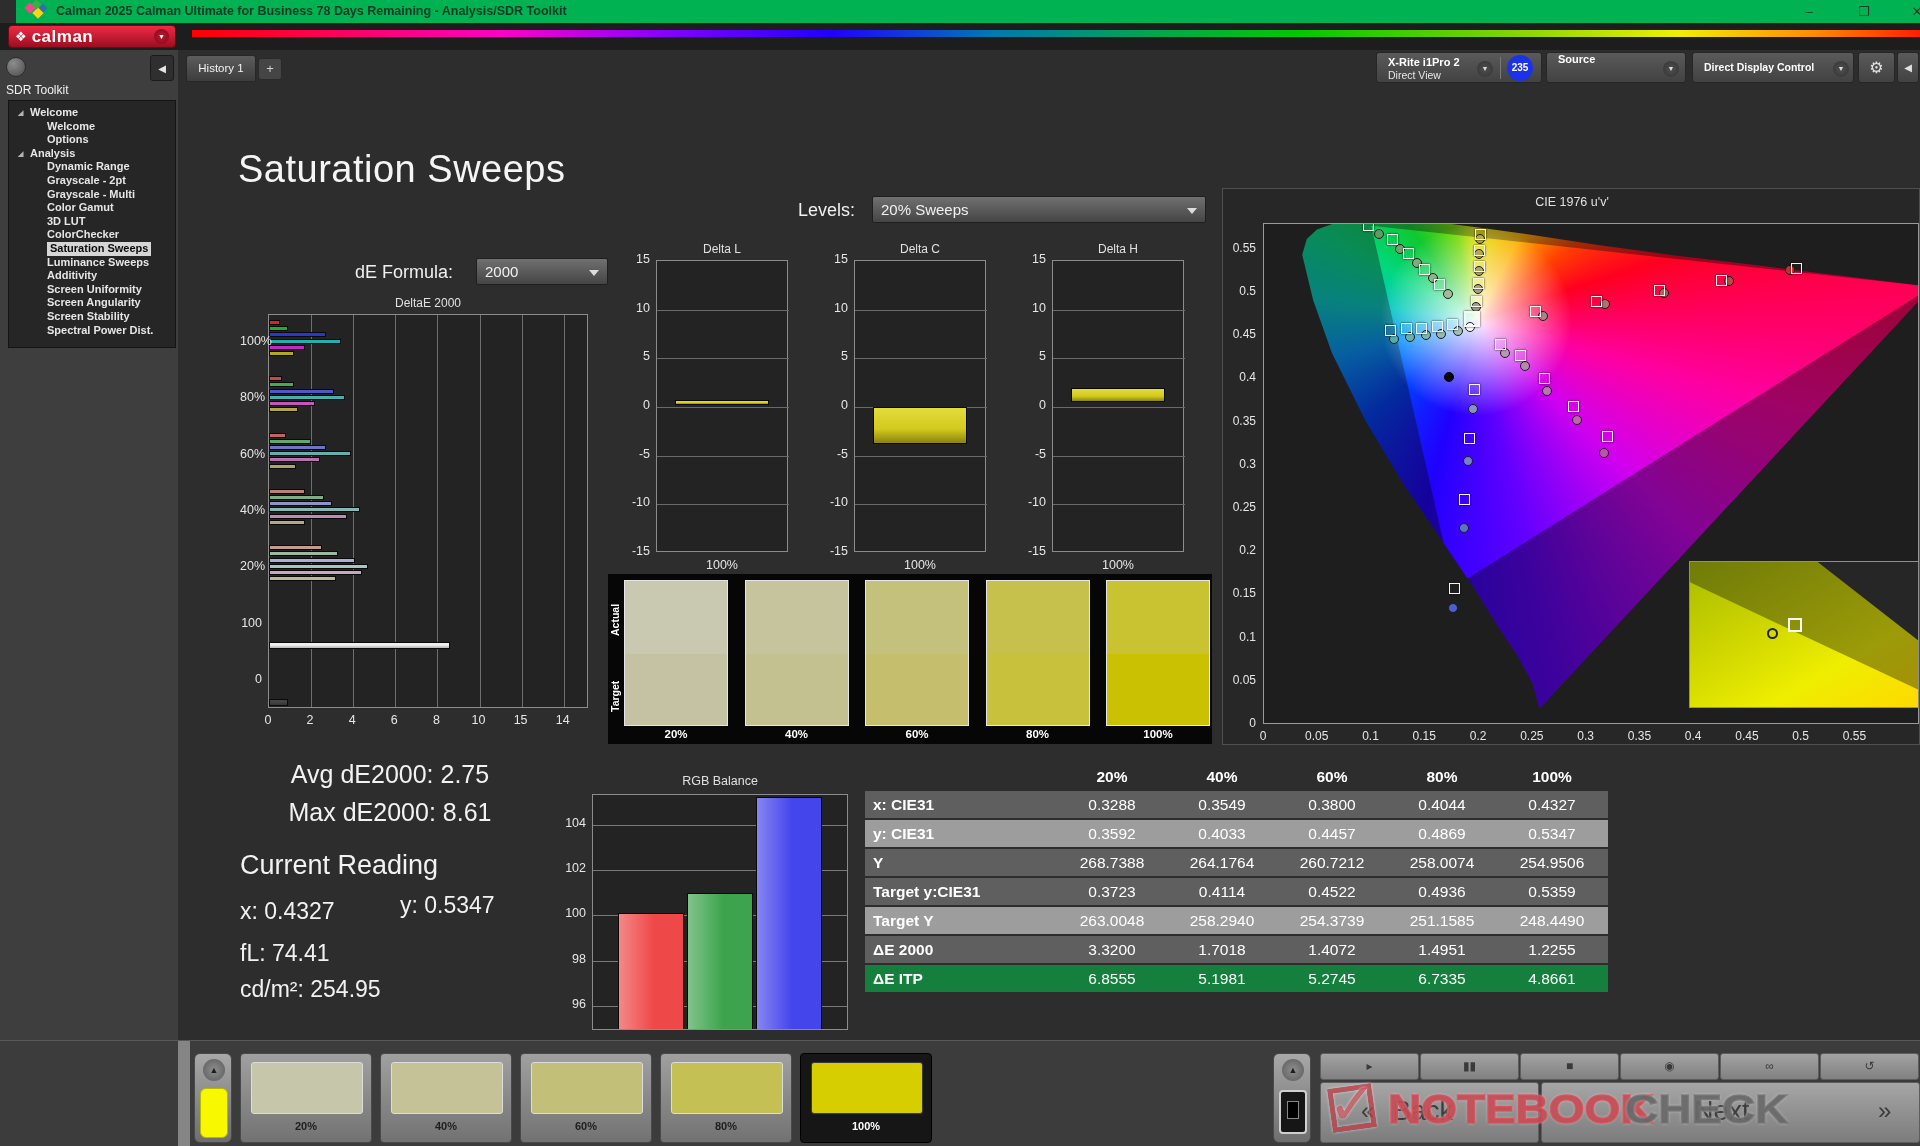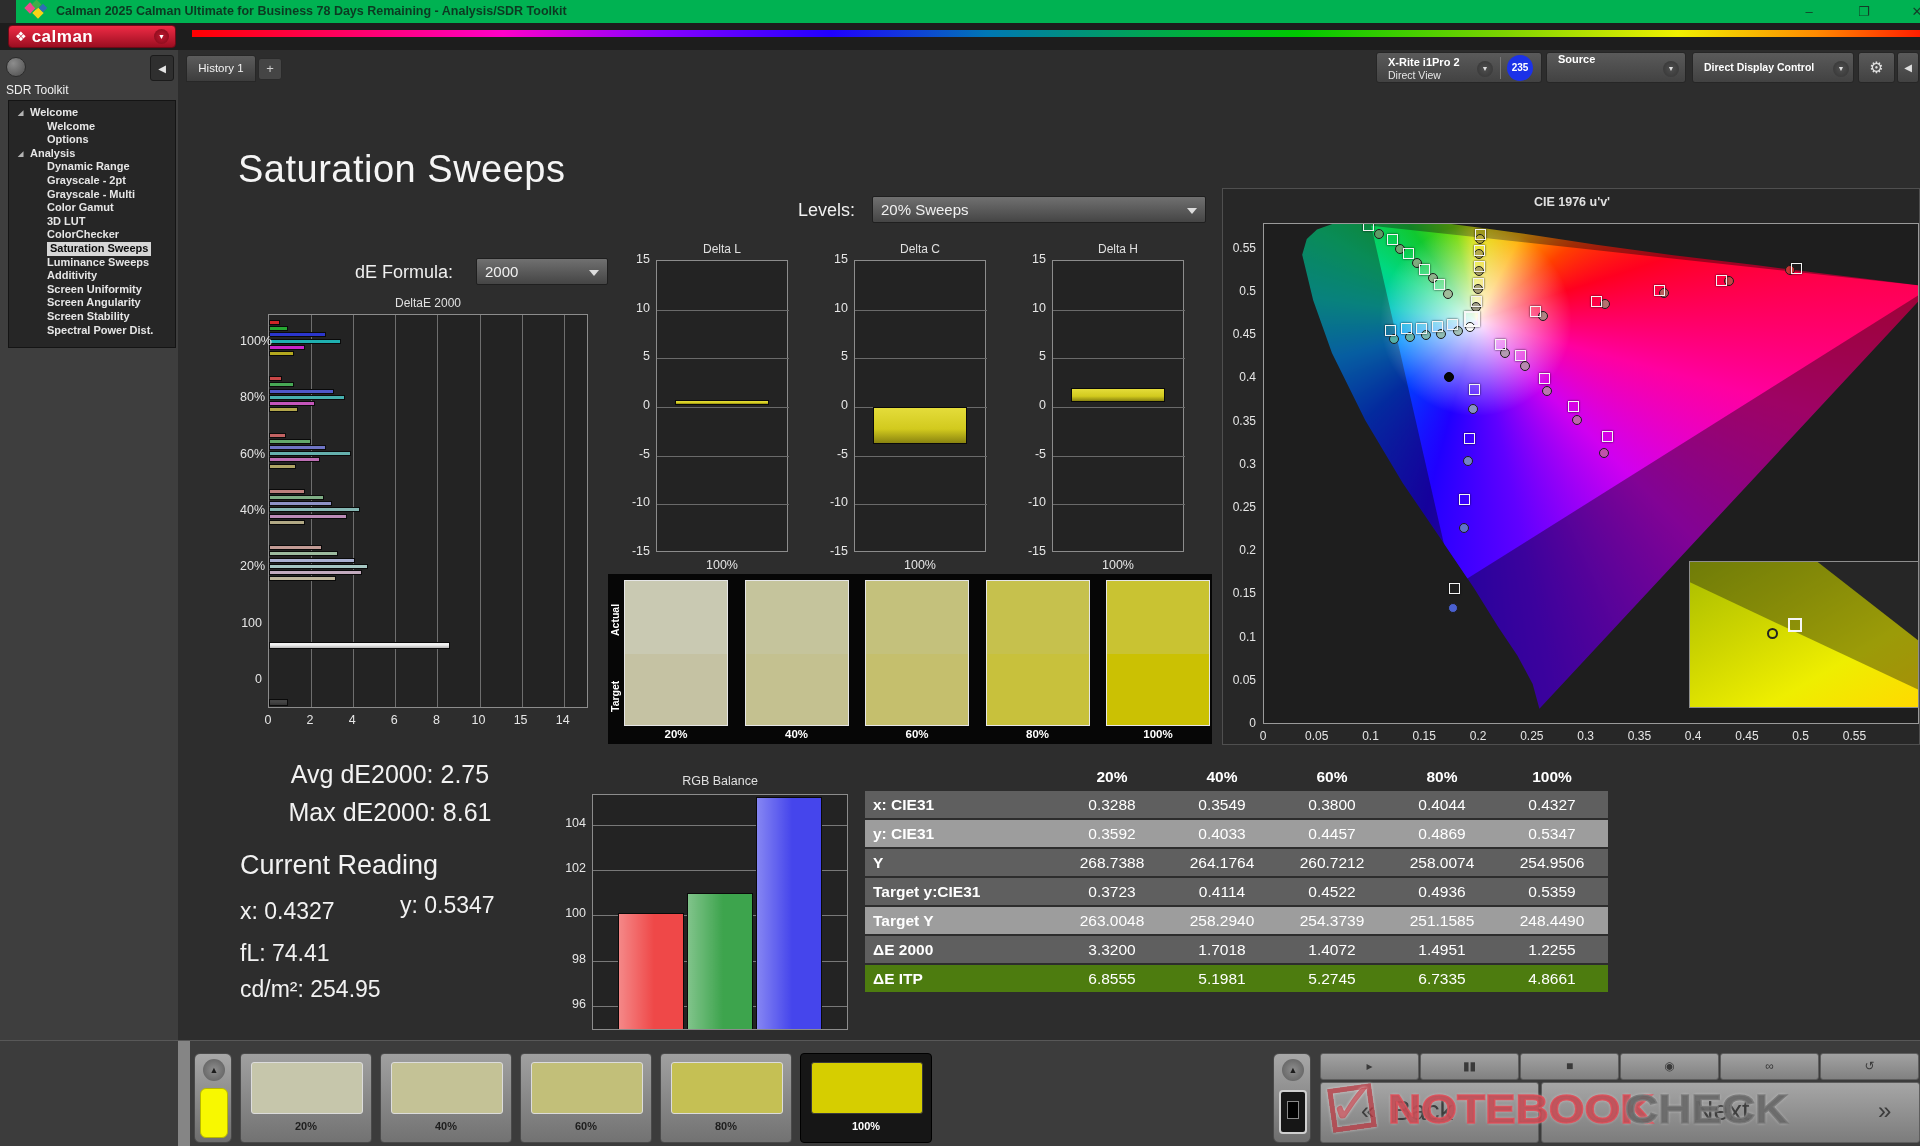--- a/index.html
+++ b/index.html
@@ -391,21 +391,21 @@
       </div>
       <div class="abs swlbl" style="left: 377.5px; width: 104px; position: absolute;">80%</div>
       <div style="left: 498px; top: 6px; width: 104px; height: 146px; border: 1px solid rgb(230, 230, 230); position: absolute;">
         <div style="left: 0px; top: 0px; width: 102px; height: 73px; background-color: rgb(201, 195, 50); position: absolute;"></div>
         <div style="left: 0px; top: 73px; width: 102px; height: 71px; background-color: rgb(203, 193, 3); position: absolute;"></div>
       </div>
       <div class="abs swlbl" style="left: 498px; width: 104px; position: absolute;">100%</div>
     </div>
 
   <div id="ciepanel" class="abs">
-      <div class="charttitle" style="left: 0px; top: 6px; width: 698px; font-size: 12.5px; position: absolute; font-weight: bold;">CIE 1976 u'v'</div>
+      <div class="charttitle" style="left: 0px; top: 6px; width: 698px; font-size: 12.5px; position: absolute;">CIE 1976 u'v'</div>
       <div class="plot" style="left: 40px; top: 34px; width: 656px; height: 501px; background: rgb(30, 30, 30); border: 1px solid rgb(154, 154, 154); overflow: hidden; position: absolute;">
         <div style="left: 0px; top: 0px; width: 100%; height: 100%; position: absolute; clip-path: polygon(42.11% 97.16%, 41.08% 92.17%, 38.74% 86.45%, 35.79% 80.69%, 32.05% 72.86%, 27.23% 63.48%, 21.23% 51.93%, 15.48% 39.31%, 10.39% 25.86%, 7.52% 15.26%, 5.84% 6.17%, 6.54% 3.02%, 8.1% 1.1%, 10.75% -0.14%, 14.3% -0.86%, 19.02% -1.03%, 25.44% -0.52%, 32.79% 0.69%, 41.31% 2.24%, 50.82% 4.14%, 62.3% 6.21%, 75.41% 8.28%, 90.16% 10.69%, 102.13% 12.59%);">
           <div style="left: 0px; top: 0px; width: 100%; height: 100%; position: absolute; background: conic-gradient(at 32.4% 19.3%, rgb(224, 224, 0) 0deg, rgb(255, 176, 0) 28deg, rgb(255, 64, 0) 52deg, rgb(255, 0, 32) 72deg, rgb(255, 0, 160) 105deg, rgb(208, 0, 240) 135deg, rgb(96, 0, 255) 168deg, rgb(32, 0, 255) 195deg, rgb(0, 64, 255) 228deg, rgb(0, 144, 255) 255deg, rgb(0, 200, 192) 278deg, rgb(0, 216, 128) 300deg, rgb(16, 200, 48) 325deg, rgb(112, 216, 0) 347deg, rgb(224, 224, 0) 360deg); filter: brightness(0.66) saturate(0.92);"></div>
           <div style="left: 0px; top: 0px; width: 100%; height: 100%; position: absolute; background: conic-gradient(at 32.4% 19.3%, rgb(224, 224, 0) 0deg, rgb(255, 176, 0) 28deg, rgb(255, 64, 0) 52deg, rgb(255, 0, 32) 72deg, rgb(255, 0, 160) 105deg, rgb(208, 0, 240) 135deg, rgb(96, 0, 255) 168deg, rgb(32, 0, 255) 195deg, rgb(0, 64, 255) 228deg, rgb(0, 144, 255) 255deg, rgb(0, 200, 192) 278deg, rgb(0, 216, 128) 300deg, rgb(16, 200, 48) 325deg, rgb(112, 216, 0) 347deg, rgb(224, 224, 0) 360deg); clip-path: polygon(16.39% 0.34%, 102.13% 12.59%, 29.02% 72.76%);"></div>
           <div style="left: 0px; top: 0px; width: 100%; height: 100%; background: radial-gradient(circle at 32.4% 19.3%, rgba(255, 255, 255, 0.95) 0%, rgba(255, 255, 255, 0) 16%); position: absolute;"></div>
         </div>
         <div class="cieci" style="left: 110.069px; top: 4.50172px; background-color: rgb(95, 154, 102); position: absolute;"></div>
         <div class="cieci" style="left: 130.502px; top: 20.05px; background-color: rgb(111, 164, 114); position: absolute;"></div>
         <div class="cieci" style="left: 147.708px; top: 33.8707px; background-color: rgb(127, 172, 126); position: absolute;"></div>
         <div class="cieci" style="left: 163.839px; top: 49.419px; background-color: rgb(144, 180, 140); position: absolute;"></div>
@@ -577,21 +577,21 @@
         <div class="tcell tval">248.4490</div>
       </div>
       <div class="trow" style="background: rgb(95, 95, 95);">
         <div class="tcell tlabel">ΔE 2000</div>
         <div class="tcell tval">3.3200</div>
         <div class="tcell tval">1.7018</div>
         <div class="tcell tval">1.4072</div>
         <div class="tcell tval">1.4951</div>
         <div class="tcell tval">1.2255</div>
       </div>
-      <div class="trow" style="background: #4d7c0f;">
+      <div class="trow" style="background: #15803d;">
         <div class="tcell tlabel">ΔE ITP</div>
         <div class="tcell tval">6.8555</div>
         <div class="tcell tval">5.1981</div>
         <div class="tcell tval">5.2745</div>
         <div class="tcell tval">6.7335</div>
         <div class="tcell tval">4.8661</div>
       </div>
     </div>
 
   <div id="bottombar" class="abs">

